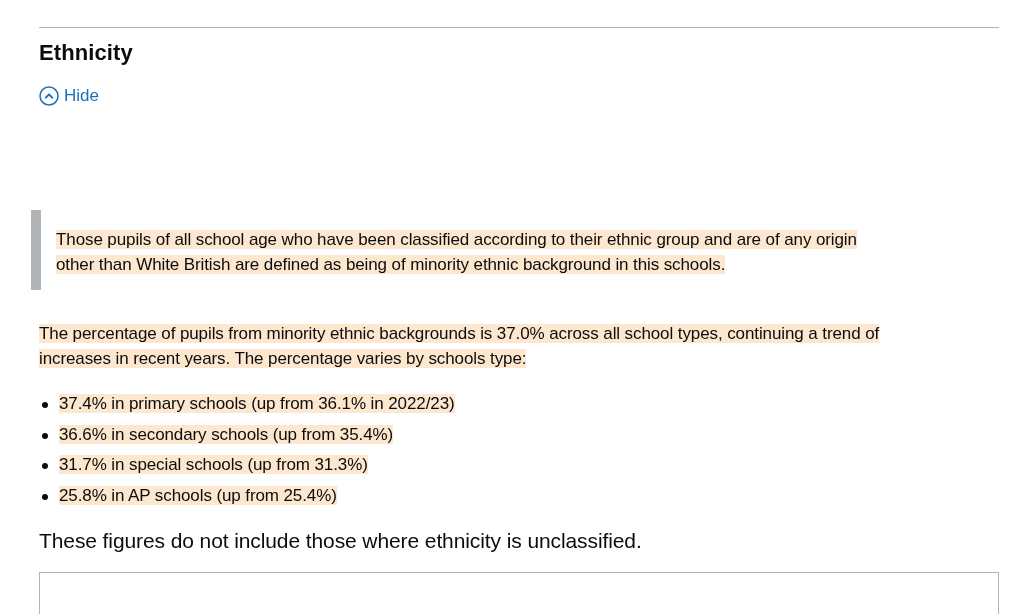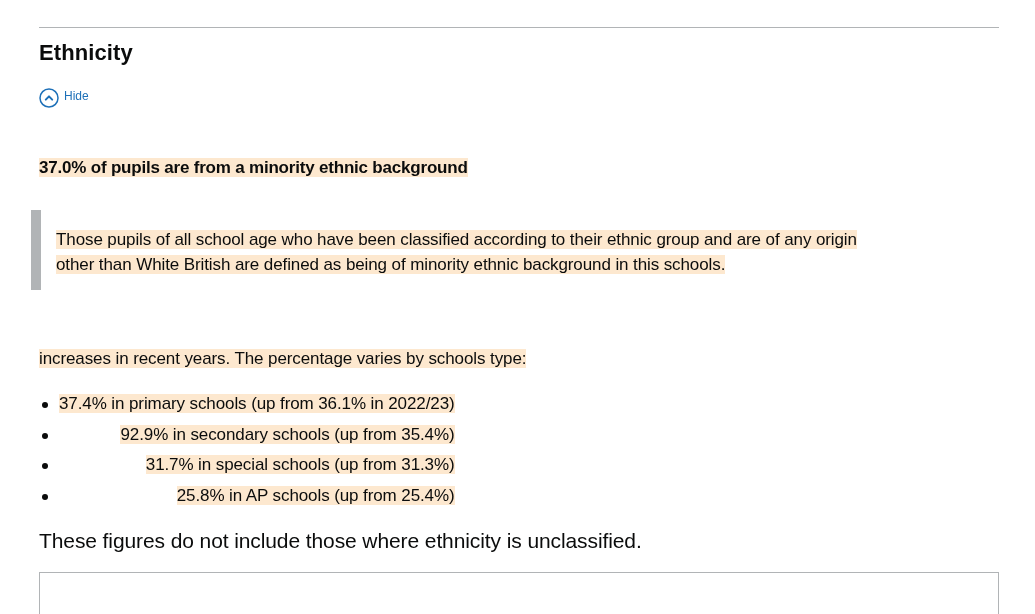--- a/index.html
+++ b/index.html
@@ -34,23 +34,23 @@
       font-size: 22px;
       font-weight: bold;
       line-height: 30px;
       letter-spacing: 0.1px;
     }
     .toggle {
       position: absolute;
       left: 39px;
       top: 84px;
       display: flex;
-      align-items: flex-end;
+      align-items: center;
       color: #1d70b8;
-      font-size: 12px;
+      font-size: 17px;
       line-height: 24px;
       cursor: pointer;
       text-decoration: none;
     }
     .toggle-icon {
       width: 20px;
       height: 20px;
       margin-right: 5px;
       display: inline-block;
     }
@@ -100,21 +100,20 @@
       padding: 0;
       list-style: none;
       font-size: 17px;
       line-height: 24px;
       letter-spacing: -0.1px;
     }
     .bullets li {
       position: relative;
       padding-left: 20px;
       margin-bottom: 6.5px;
-      text-align: right;
     }
     .bullets li::before {
       content: "";
       position: absolute;
       left: 3px;
       top: 10px;
       width: 6px;
       height: 6px;
       border-radius: 50%;
       background: #0b0c0c;
@@ -149,37 +148,34 @@
   <a class="toggle">
     <span class="toggle-icon">
       <svg width="20" height="20" viewBox="0 0 20 20">
         <circle cx="10" cy="10" r="9" fill="none" stroke="#1d70b8" stroke-width="1.5"></circle>
         <path d="M6.8 11.6 L10 8.4 L13.2 11.6" fill="none" stroke="#1d70b8" stroke-width="2" stroke-linecap="round" stroke-linejoin="round"></path>
       </svg>
     </span>
     <span>Hide</span>
   </a>
 
-  <p class="headline">
-    <span class="hl">37.0% of pupils are from a minority ethnic background</span>
-  </p>
 
   <div class="inset">
     <p><span class="hl">Those pupils of all school age who have been classified according to their ethnic group and are of any origin</span></p>
     <p><span class="hl">other than White British are defined as being of minority ethnic background in this schools.</span></p>
   </div>
 
   <p class="body-para">
-    <br>
+    <span class="hl">The percentage of pupils from minority ethnic backgrounds is 37.0% across all school types, continuing a trend of</span><br>
     <span class="hl">increases in recent years. The percentage varies by schools type:</span>
   </p>
 
   <ul class="bullets">
     <li><span class="hl">37.4% in primary schools (up from 36.1% in 2022/23)</span></li>
-    <li><span class="hl">92.9% in secondary schools (up from 35.4%)</span></li>
+    <li><span class="hl">36.6% in secondary schools (up from 35.4%)</span></li>
     <li><span class="hl">31.7% in special schools (up from 31.3%)</span></li>
     <li><span class="hl">25.8% in AP schools (up from 25.4%)</span></li>
   </ul>
 
   <p class="footnote">These figures do not include those where ethnicity is unclassified.</p>
 
   <div class="panel"></div>
 </div>
 
 </body></html>

